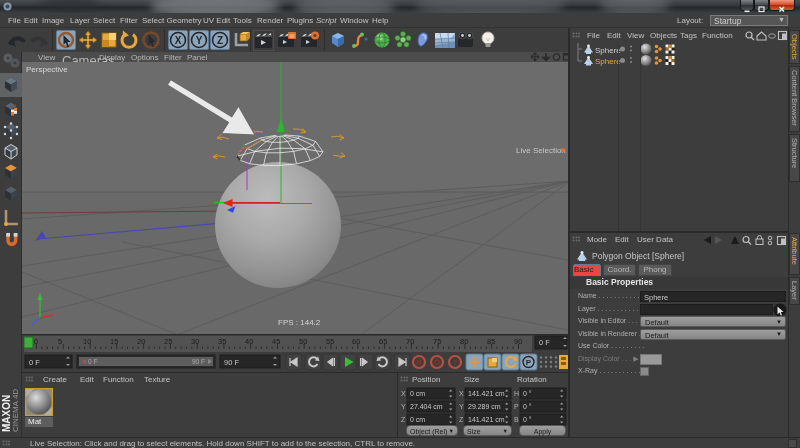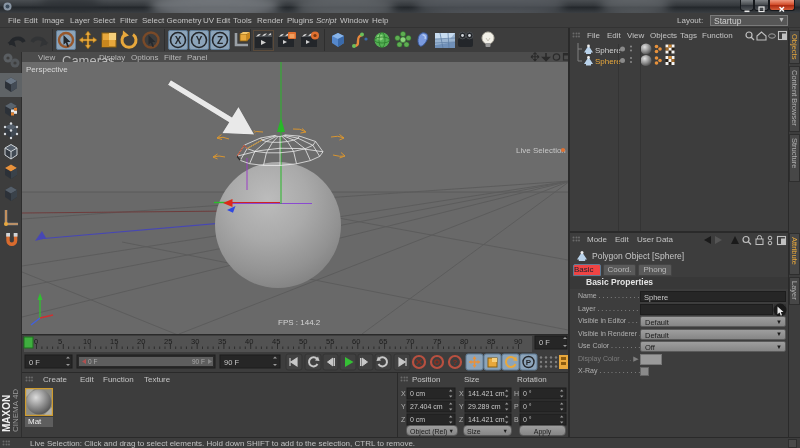--- a/index.html
+++ b/index.html
@@ -715,21 +715,20 @@
     <div class="abs" style="left:204px;top:275.5px;width:12px;height:11px;background:#4a4a4a;border:1px solid #333;color:#bbb;font-size:7px;text-align:center;">▶</div>
     <svg class="abs" style="left:203px;top:274.5px;" width="14" height="14">
         <circle cx="7" cy="7" r="6.5" fill="#1a1a1a"></circle>
         <path d="M4.5 3.5 L10.5 9 L7.8 9 L9 12.2 L7.6 12.6 L6.6 9.6 L4.5 11.3 Z" fill="#e8e8e8"></path>
       </svg>
     <div class="abs" style="left:8px;top:289px;font-size:7px;color:#b0b0b0;">Visible in Editor . . . .</div>
     <div class="drop" style="left:70px;top:288px;width:146px;height:11px;padding:1px 4px;">Default<span style="position:absolute;right:3px;top:1.5px;font-size:6px;">▼</span></div>
     <div class="abs" style="left:8px;top:301.5px;font-size:7px;color:#b0b0b0;">Visible in Renderer .</div>
     <div class="drop" style="left:70px;top:300.5px;width:146px;height:11px;padding:1px 4px;">Default<span style="position:absolute;right:3px;top:1.5px;font-size:6px;">▼</span></div>
     <div class="abs" style="left:8px;top:314px;font-size:7px;color:#b0b0b0;">Use Color . . . . . . . . .</div>
-    <div class="drop" style="left:70px;top:313px;width:146px;height:11px;padding:1px 4px;">Off<span style="position:absolute;right:3px;top:1.5px;font-size:6px;">▼</span></div>
     <div class="abs" style="left:8px;top:326.5px;font-size:7px;color:#7e7e7e;">Display Color . . . ▶</div>
     <div class="abs" style="left:70px;top:325.5px;width:22px;height:11px;background:#9a9a9a;border:1px solid #777;"></div>
     <div class="abs" style="left:8px;top:339px;font-size:7px;color:#b0b0b0;">X-Ray . . . . . . . . . . . .</div>
     <div class="abs" style="left:70px;top:338.5px;width:9px;height:9px;background:#8a8a8a;border:1px solid #666;"></div>
 
     <div class="abs" style="left:218px;top:0;width:12px;height:409px;background:#3d3d3d;border-left:1px solid #2a2a2a;"></div>
     <div class="vtab" style="top:2px;height:34px;color:#e8a83c;">Objects</div>
     <div class="vtab" style="top:38px;height:66px;">Content Browser</div>
     <div class="vtab" style="top:106px;height:48px;">Structure</div>
     <div class="vtab" style="top:205px;height:42px;color:#e8a83c;">Attribute</div>

